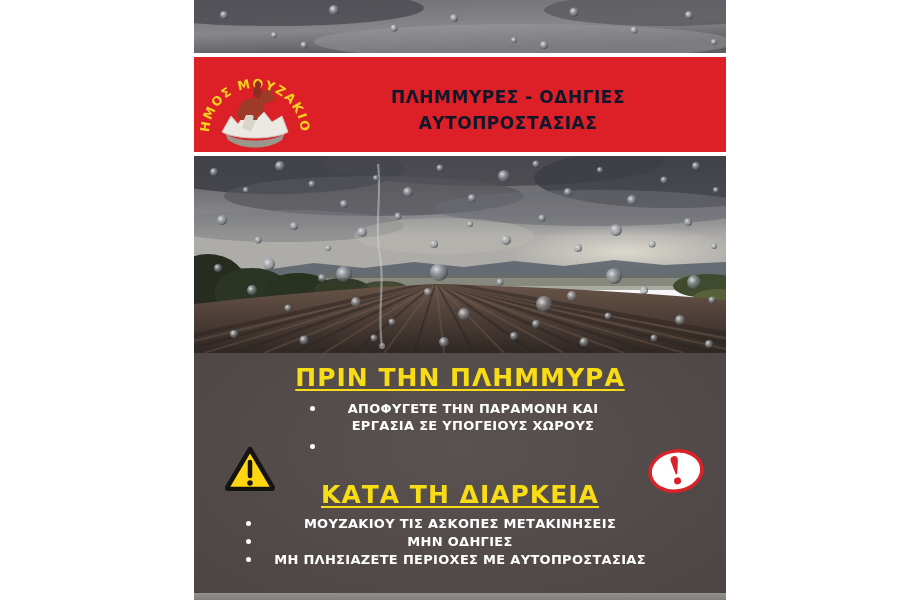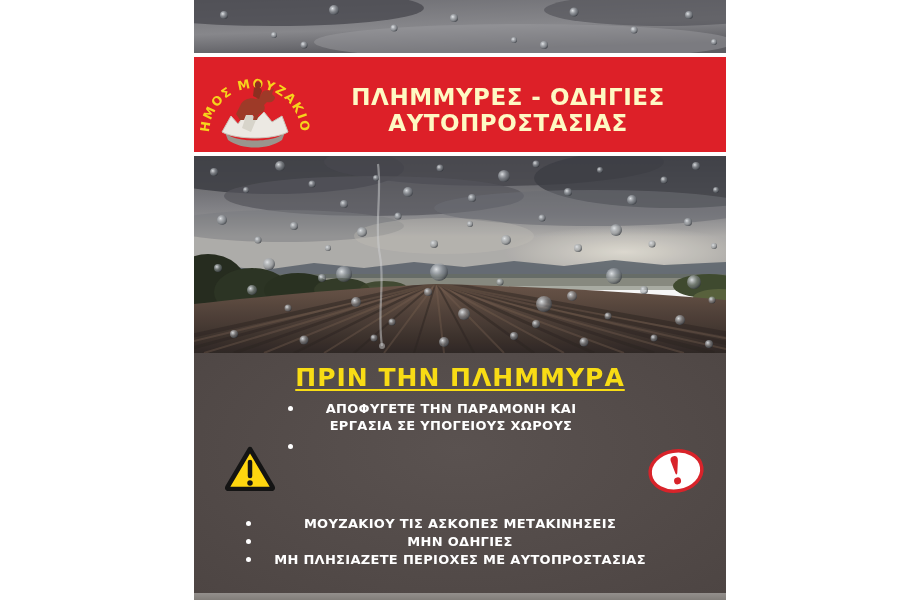--- a/index.html
+++ b/index.html
@@ -11,40 +11,40 @@
   .abs{position:absolute;}
   
   .strip-top{left:0;top:0;width:532px;height:53px;overflow:hidden;}
   .strip-bottom{left:0;top:593px;width:532px;height:7px;background:linear-gradient(#938f8c,#827e7a);}
   .sep{left:0;width:532px;height:4px;background:#ffffff;}
   .sep1{top:53px;} .sep2{top:152px;}
   
   .banner{left:0;top:57px;width:532px;height:95px;background:#dd2028;}
   .banner-title{
     position:absolute;left:136px;right:40px;top:27px;text-align:center;
-    color:#fef9c3;font-weight:bold;font-size:23px;line-height:26px;letter-spacing:.5px;
+    color:#0f172a;font-weight:bold;font-size:17px;line-height:26px;letter-spacing:.5px;
     white-space:pre-line;
   }
   .logo{position:absolute;left:4px;top:1px;width:114px;height:92px;}
   
   .photo{left:0;top:156px;width:532px;height:197px;overflow:hidden;}
   .photo svg{display:block;}
   
   .info{
     left:0;top:353px;width:532px;height:240px;
     background:radial-gradient(ellipse at 50% 40%, #5a5250 0%, #534b49 55%, #4d4543 100%);
   }
   .heading{
     position:absolute;left:0;width:532px;text-align:center;
     color:#f8dc15;font-weight:bold;font-size:25px;letter-spacing:1px;
     text-decoration:underline;text-underline-offset:3px;text-decoration-thickness:2px;
   }
   .heading1{top:10px;} .heading2{top:127px;}
   .list{position:absolute;}
-  .list1{left:90px;top:47px;width:334px;}
+  .list1{left:112px;top:47px;width:334px;}
   .list2{left:48px;top:162px;width:436px;}
   .item{position:relative;text-align:center;color:#ffffff;font-weight:bold;
     font-size:13px;line-height:17px;letter-spacing:.3px;margin-bottom:4px;}
   .list2 .item{line-height:18px;margin-bottom:0;}
   .item-text{white-space:pre-line;}
   .dot{position:absolute;left:4px;top:6px;width:5px;height:5px;border-radius:50%;background:#ffffff;}
   .tri-icon{left:30px;top:92px;width:52px;height:46px;}
   .badge-icon{left:452px;top:94px;width:60px;height:48px;}
 </style>
 </head>
@@ -284,20 +284,21 @@
     </svg>
 
     <svg class="abs badge-icon" viewBox="0 0 120 96">
       <g transform="rotate(-9 60 48)">
         <ellipse cx="60" cy="48" rx="52" ry="40" fill="#ffffff" stroke="#d8232a" stroke-width="7"></ellipse>
         <path d="M60,18 C66,18 68,22 67,28 L62,52 C61,56 59,56 58,52 L53,28 C52,22 54,18 60,18 Z" fill="#d8232a"></path>
         <circle cx="60" cy="68" r="7" fill="#d8232a"></circle>
       </g>
     </svg>
 
+    <div class="heading heading2">ΚΑΤΑ ΤΗ ΔΙΑΡΚΕΙΑ</div>
 
     <div class="list list2">
       <div class="item">
         <span class="dot"></span>
         <span class="item-text">ΜΟΥΖΑΚΙΟΥ ΤΙΣ ΑΣΚΟΠΕΣ ΜΕΤΑΚΙΝΗΣΕΙΣ</span>
       </div>
       <div class="item">
         <span class="dot"></span>
         <span class="item-text">ΜΗΝ ΟΔΗΓΙΕΣ</span>
       </div>

